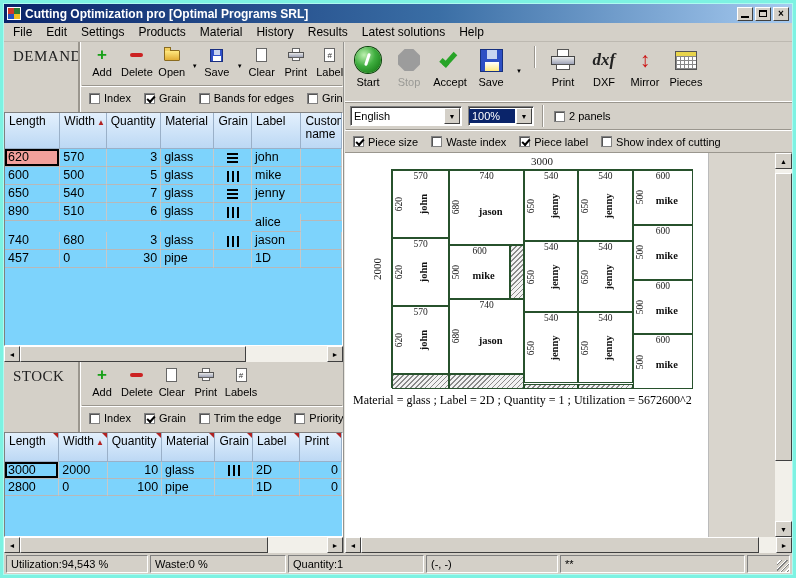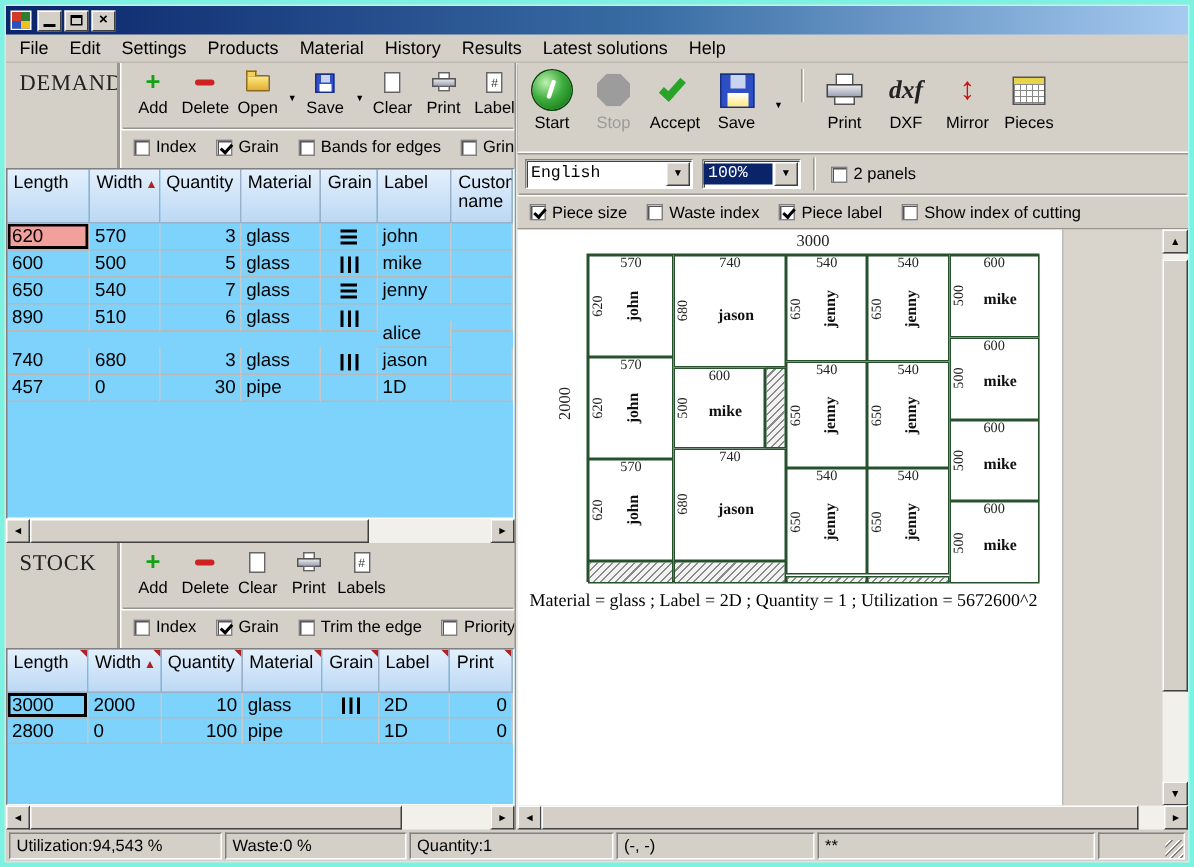--- a/index.html
+++ b/index.html
@@ -64,21 +64,21 @@
   .i-disklg .lb{position:absolute;bottom:0;left:4px;width:14px;height:9px;background:linear-gradient(#fff,#ffe87f);}
   .i-printlg{width:24px;height:22px;position:relative;}
   .i-printlg .pp{position:absolute;top:0;left:6px;width:12px;height:8px;background:#fff;border:1px solid #555;}
   .i-printlg .pb{position:absolute;top:7px;left:0;width:24px;height:9px;background:linear-gradient(#ececec,#9fa4b8);border:1px solid #444;}
   .i-printlg .po{position:absolute;top:15px;left:5px;width:14px;height:6px;background:#fff;border:1px solid #555;}
   .i-dxf{font-family:"Liberation Serif",serif;font-style:italic;font-weight:bold;font-size:17px;color:#222;}
   .i-mirror{color:#cc1111;font-size:21px;font-weight:bold;line-height:22px;}
   .i-pieces{width:22px;height:19px;border:1px solid #555;background:linear-gradient(#e8d44c,#e8d44c) 0 0/22px 4px no-repeat,repeating-linear-gradient(90deg,#888 0 1px,transparent 1px 4px),repeating-linear-gradient(#888 0 1px,#fff 1px 4px);}
   
   .combo-row{height:28px;display:flex;align-items:center;padding-left:5px;flex:0 0 auto;}
-  .combo{height:20px;background:#fff;border:1px solid;border-color:#808080 #fff #fff #808080;box-shadow:inset 1px 1px 0 #404040;display:flex;align-items:center;font-family:Liberation Mono, monospace;}
+  .combo{height:20px;background:#fff;border:1px solid;border-color:#808080 #fff #fff #808080;box-shadow:inset 1px 1px 0 #404040;display:flex;align-items:center;}
   .combo .ctext{flex:1;font-size:11px;padding:1px 3px;white-space:nowrap;overflow:hidden;}
   .combo .ctext.selhl{background:#0a246a;color:#fff;}
   .combo .cbtn{width:16px;height:16px;margin:1px;background:#D4D0C8;border:1px solid;border-color:#fff #404040 #404040 #fff;font-size:7px;display:flex;align-items:center;justify-content:center;flex:0 0 auto;}
   .vsep{width:2px;height:22px;border-left:1px solid #9a968e;border-right:1px solid #fff;margin:0 10px 0 8px;}
   
   .tabs{height:26px;display:flex;align-items:flex-end;padding-left:3px;flex:0 0 auto;}
   .tab{height:20px;padding:3px 10px 0;font-size:11px;color:#000;border:1px solid;border-color:#fff #404040 #D4D0C8 #fff;background:#D4D0C8;border-radius:2px 2px 0 0;margin-right:1px;}
   .tab.active{height:23px;padding-top:5px;box-shadow:0 -1px 0 #fff;border-color:#fff #404040 #D4D0C8 #fff;background:#dcd8d0;}
   .view-row{height:22px;display:flex;align-items:center;padding-left:8px;flex:0 0 auto;border-top:1px solid #fff;box-shadow:0 -2px 0 -1px #9a968e;white-space:nowrap;overflow:hidden;}
   
@@ -131,20 +131,21 @@
 <div class="frame">
   <div class="win">
 
     <div class="titlebar">
       <span class="app-icon">
         <i style="background:#d23a2a"></i>
           <i style="background:#2e7d32"></i>
           <i style="background:#2a52be"></i>
           <i style="background:#f0c020"></i>
       </span>
+      <span class="title">Cutting Optimization pro [Optimal Programs SRL]</span>
       <span class="winbtns">
         <span class="wbtn">
             <span class="minbar"></span>
           </span>
         <span class="wbtn">
             <span class="maxbox"></span>
           </span>
         <span class="wbtn">×</span>
       </span>
     </div>
@@ -687,21 +688,21 @@
             <span class="sthumb-h" style="width: 398px;"></span>
             <span class="strack"></span>
             <span class="sarrow">►</span>
           </div>
       </div>
 
     </div>
 
     <div class="statusbar" id="statusbar">
         <div class="spanel" style="width: 142px;">Utilization:94,543 %</div>
-        <div class="spanel" style="width: 121px;">Waste:0 %</div>
+        <div class="spanel" style="width: 136px;">Waste:0 %</div>
         <div class="spanel" style="width: 136px;">Quantity:1</div>
         <div class="spanel" style="width: 132px;">(-, -)</div>
         <div class="spanel" style="width: 185px;">**</div>
         <div class="spanel grow">
           <span class="grip"></span>
         </div>
       </div>
 
   </div>
 </div>

